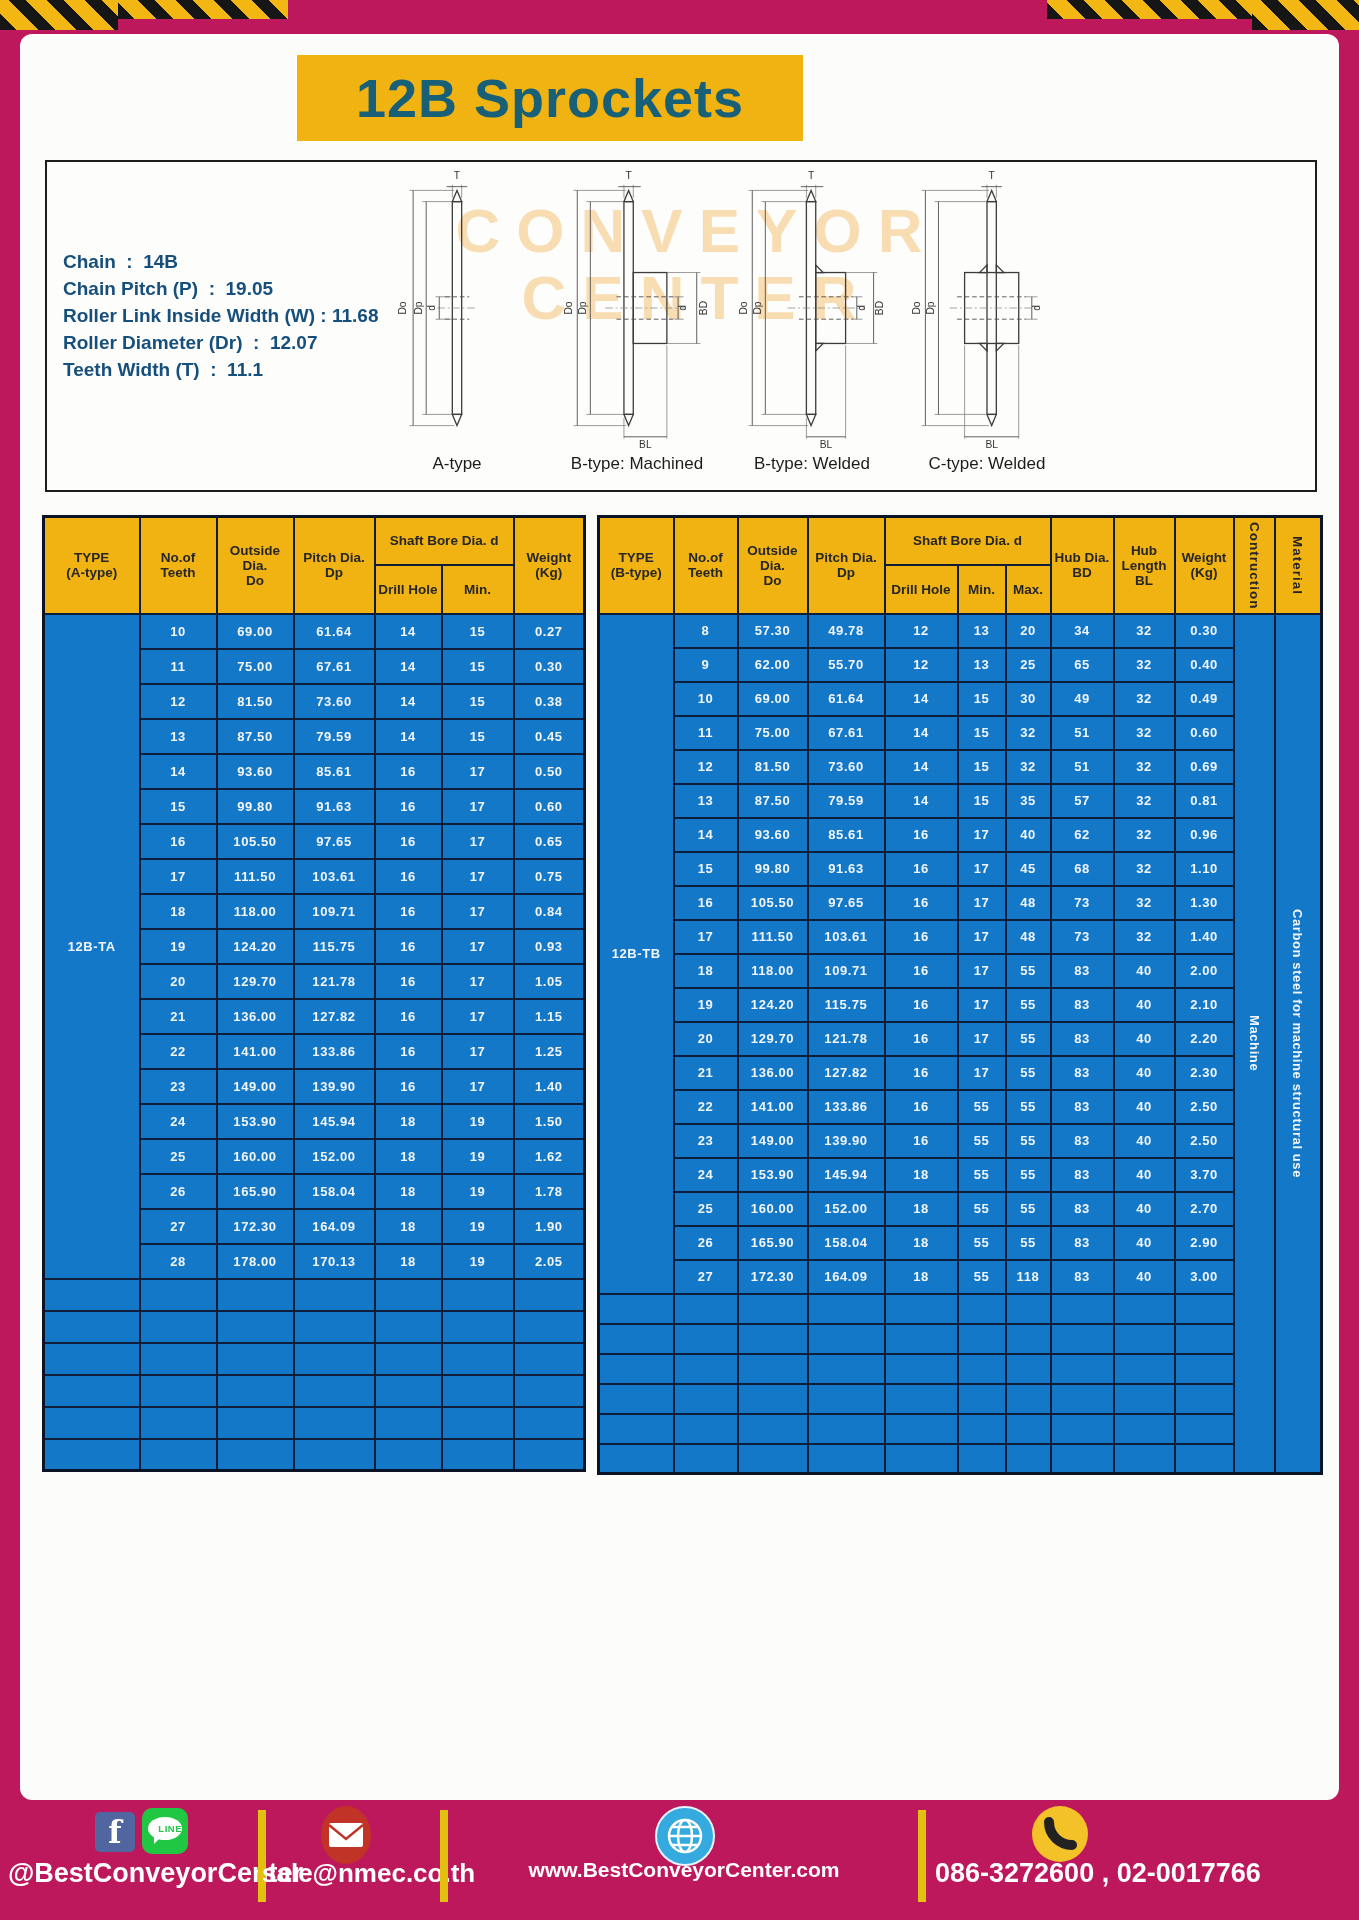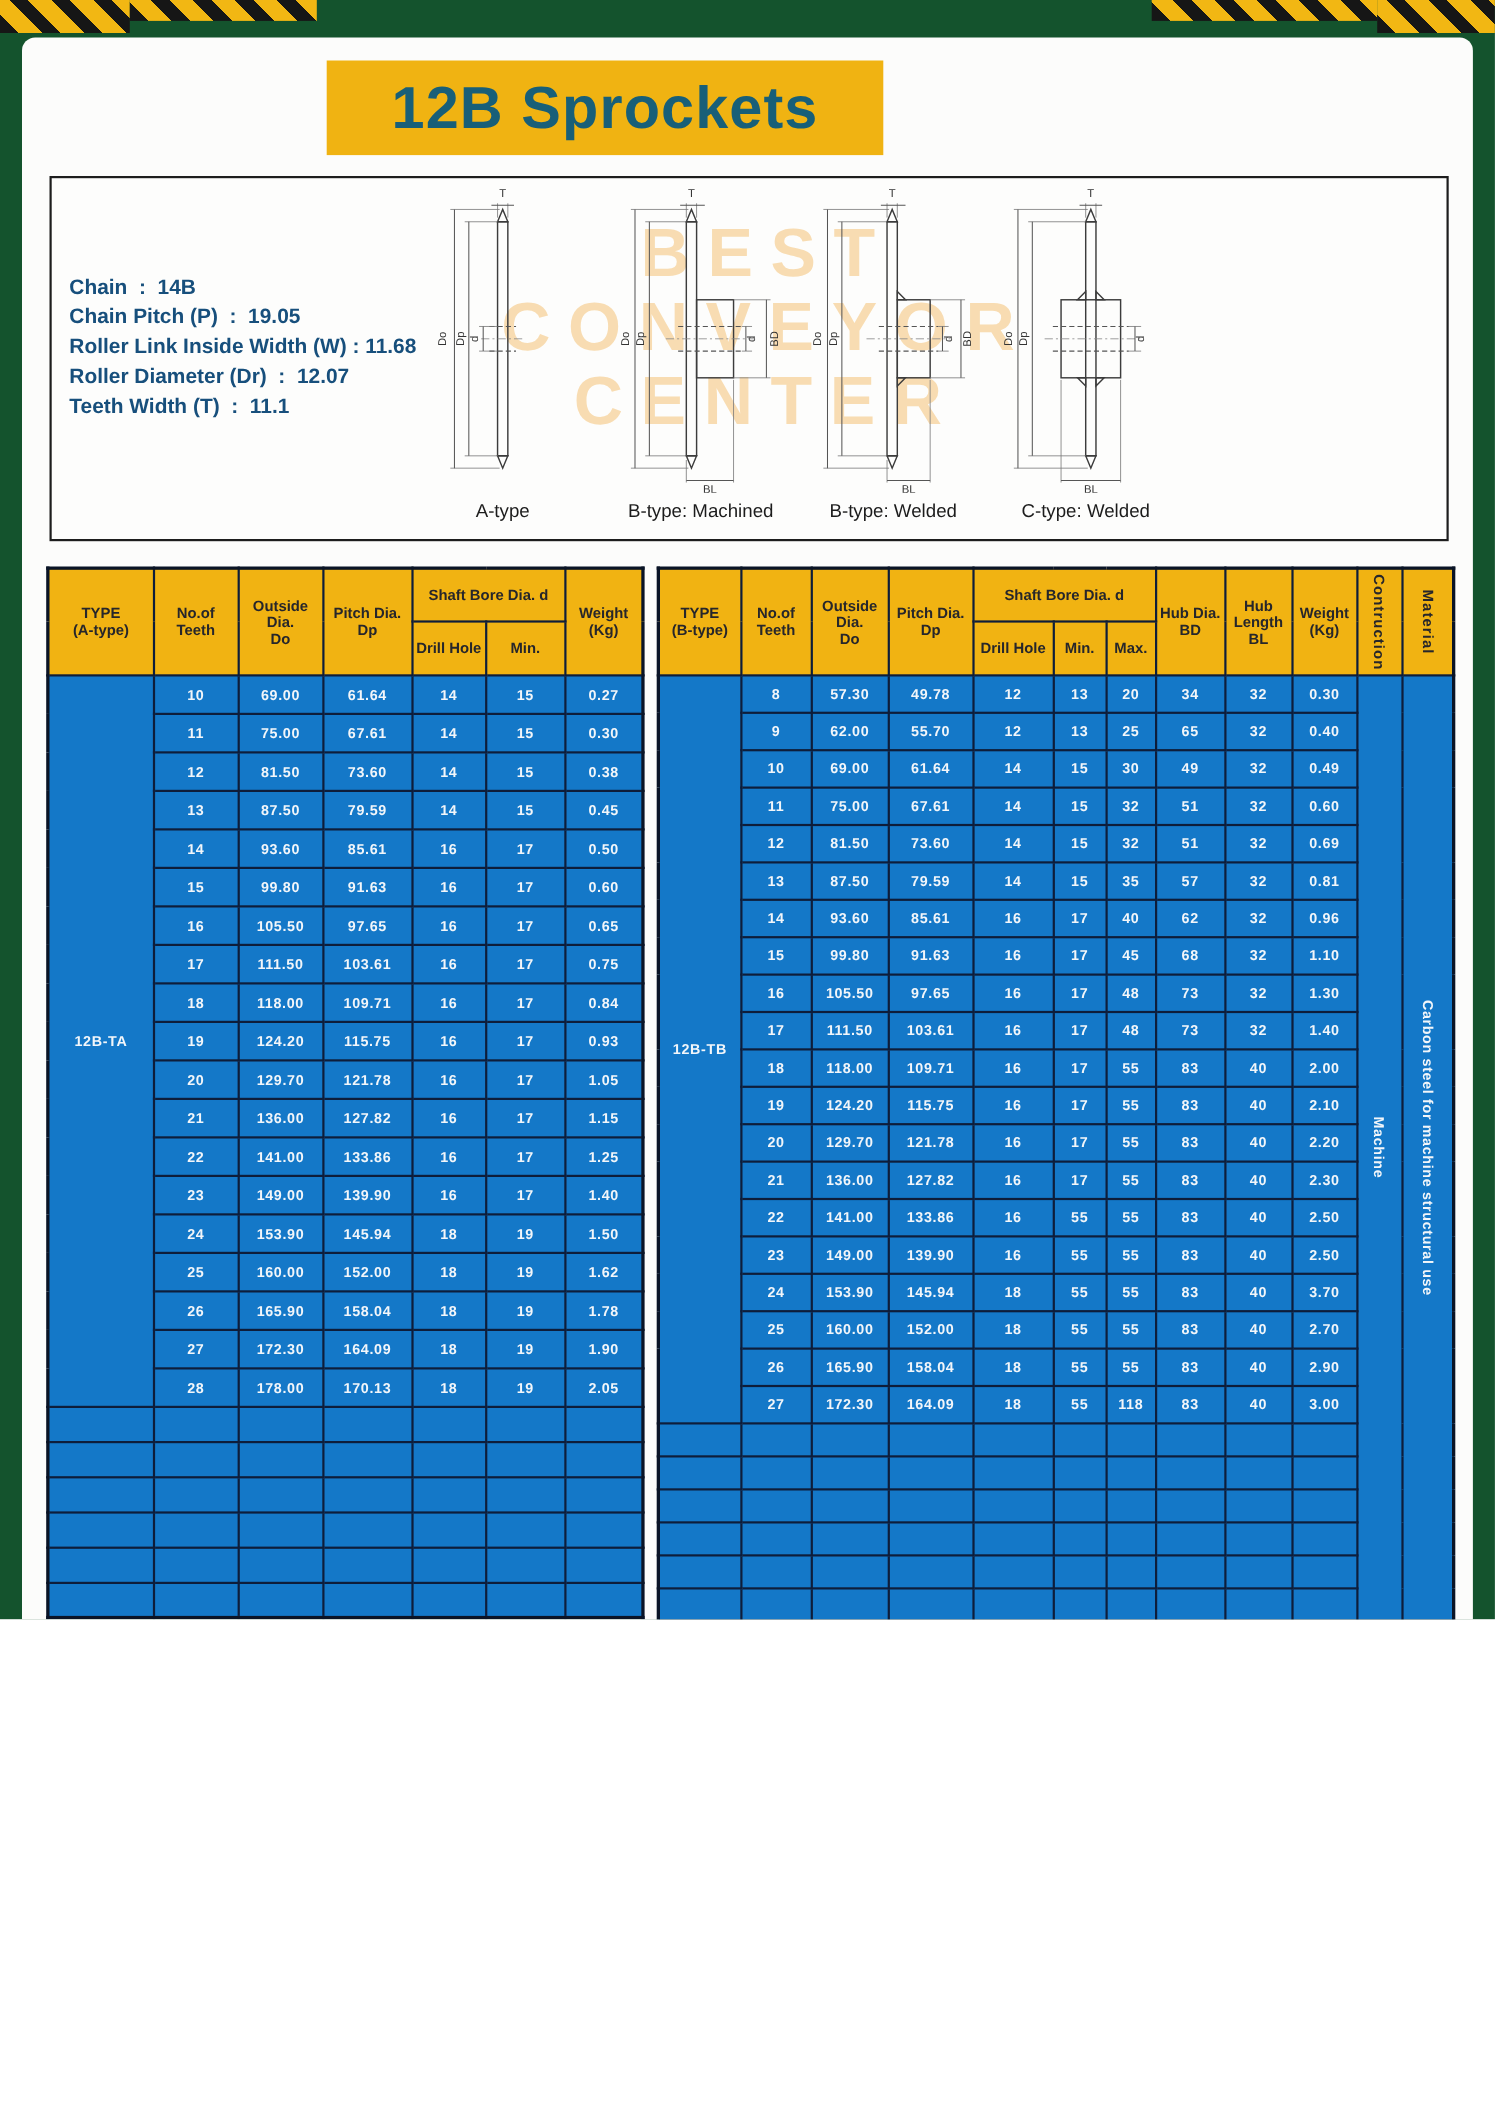--- a/index.html
+++ b/index.html
@@ -1,16 +1,16 @@
 <!DOCTYPE html>
 <html><head>
 <meta charset="utf-8">
 <style>
   html,body{margin:0;padding:0;}
-  .page{position:relative;width:1359px;height:1472px;background:#14532d;overflow:hidden;
+  .page{position:relative;width:1359px;height:1920px;background:#be185d;overflow:hidden;
         font-family:"Liberation Sans",sans-serif;}
   .hz{position:absolute;background:repeating-linear-gradient(45deg,#161616 0 12px,#f2b713 12px 27px);}
   .card{position:absolute;left:20px;top:34px;width:1319px;height:1766px;background:#fcfcfb;border-radius:12px;}
   .banner{position:absolute;left:297px;top:55px;width:506px;height:86px;background:#f0b312;}
   .banner .t{width:100%;height:86px;line-height:86px;text-align:center;font-size:54px;font-weight:bold;
              color:#185f78;letter-spacing:1px;}
   .panel{position:absolute;left:45px;top:160px;width:1268px;height:328px;background:#fdfdfc;border:2px solid #1d1d1d;}
   .watermark{position:absolute;left:340px;top:36px;width:620px;text-align:center;z-index:0;
              font-size:62px;font-weight:800;color:#f0a93c;opacity:.38;letter-spacing:16px;line-height:1.08;}
   .spec{position:absolute;left:16px;top:86px;z-index:2;}
@@ -56,21 +56,20 @@
   <div class="hz" style="left:1252px;top:0;width:107px;height:30px;"></div>
 
   <div class="card"></div>
 
   <div class="banner">
     <div class="t">12B Sprockets</div>
   </div>
 
   <div class="panel">
     <div class="watermark">
-      <div>BEST</div>
       <div>CONVEYOR</div>
       <div>CENTER</div>
     </div>
 
     <div class="spec">
       <div class="spec-line">Chain  :  14B</div>
       <div class="spec-line">Chain Pitch (P)  :  19.05</div>
       <div class="spec-line">Roller Link Inside Width (W) : 11.68</div>
       <div class="spec-line">Roller Diameter (Dr)  :  12.07</div>
       <div class="spec-line">Teeth Width (T)  :  11.1</div>

